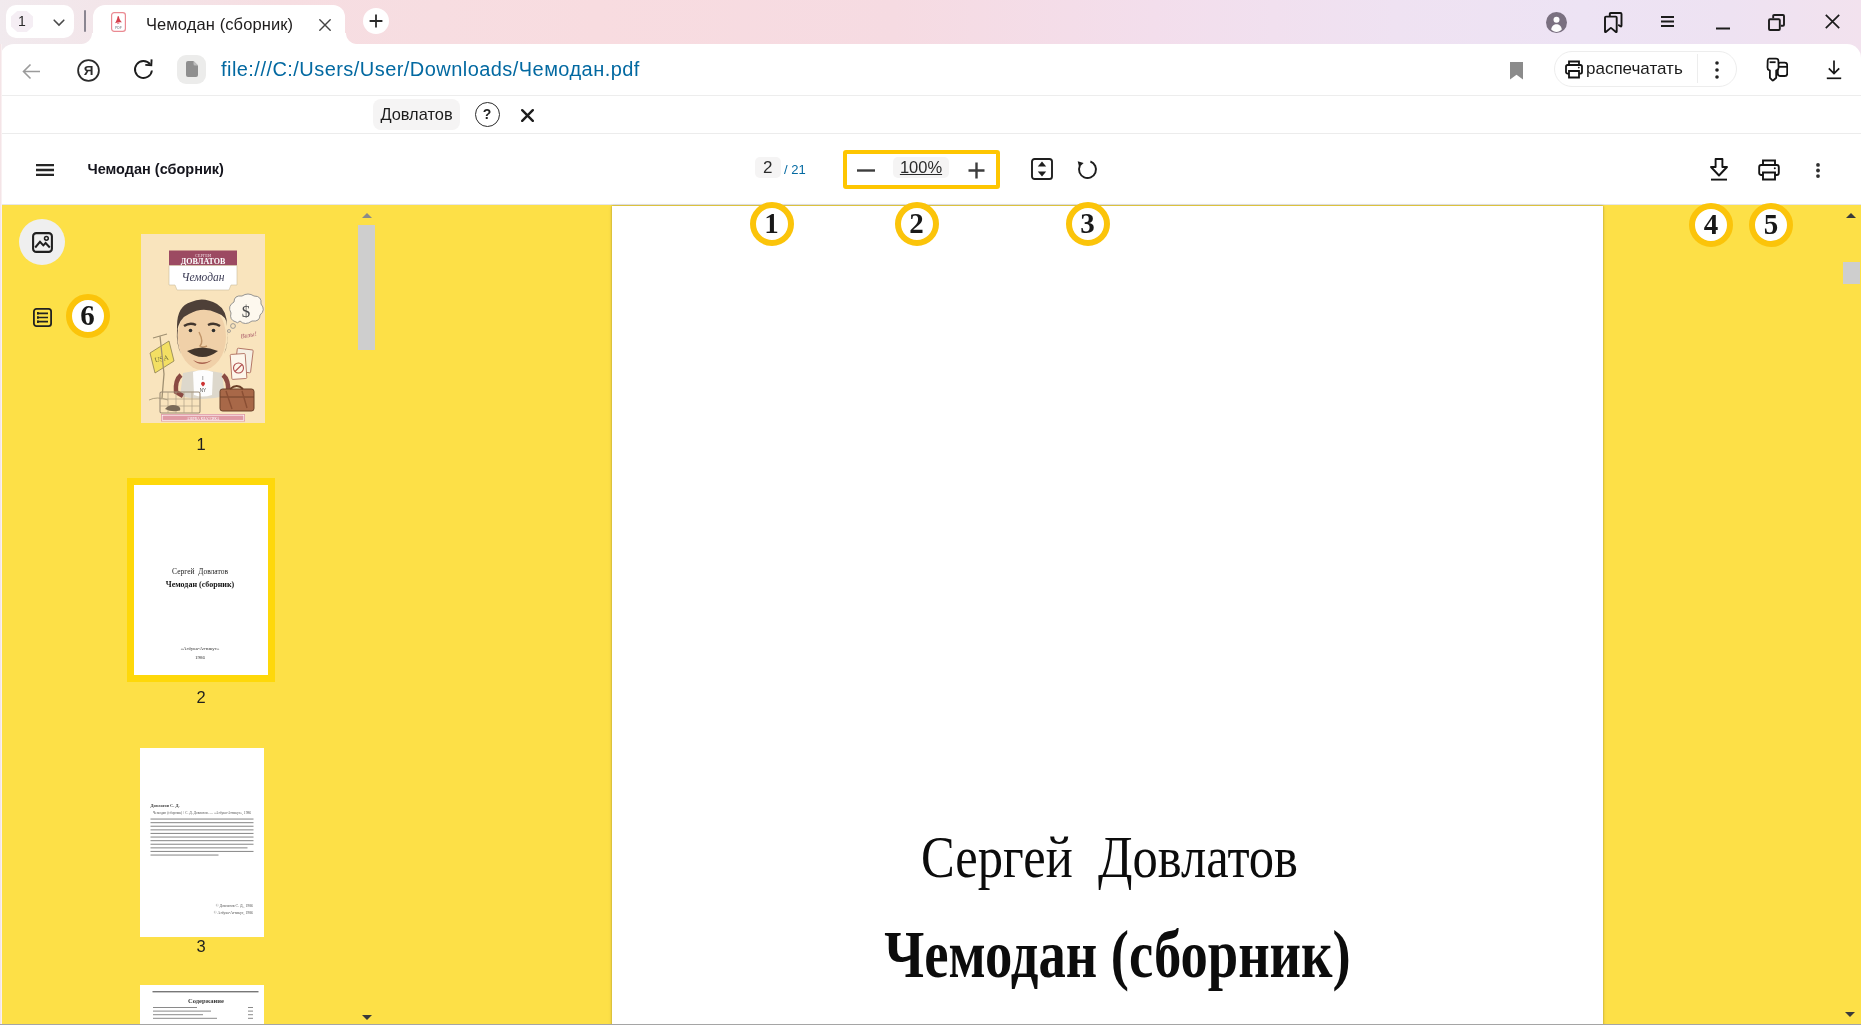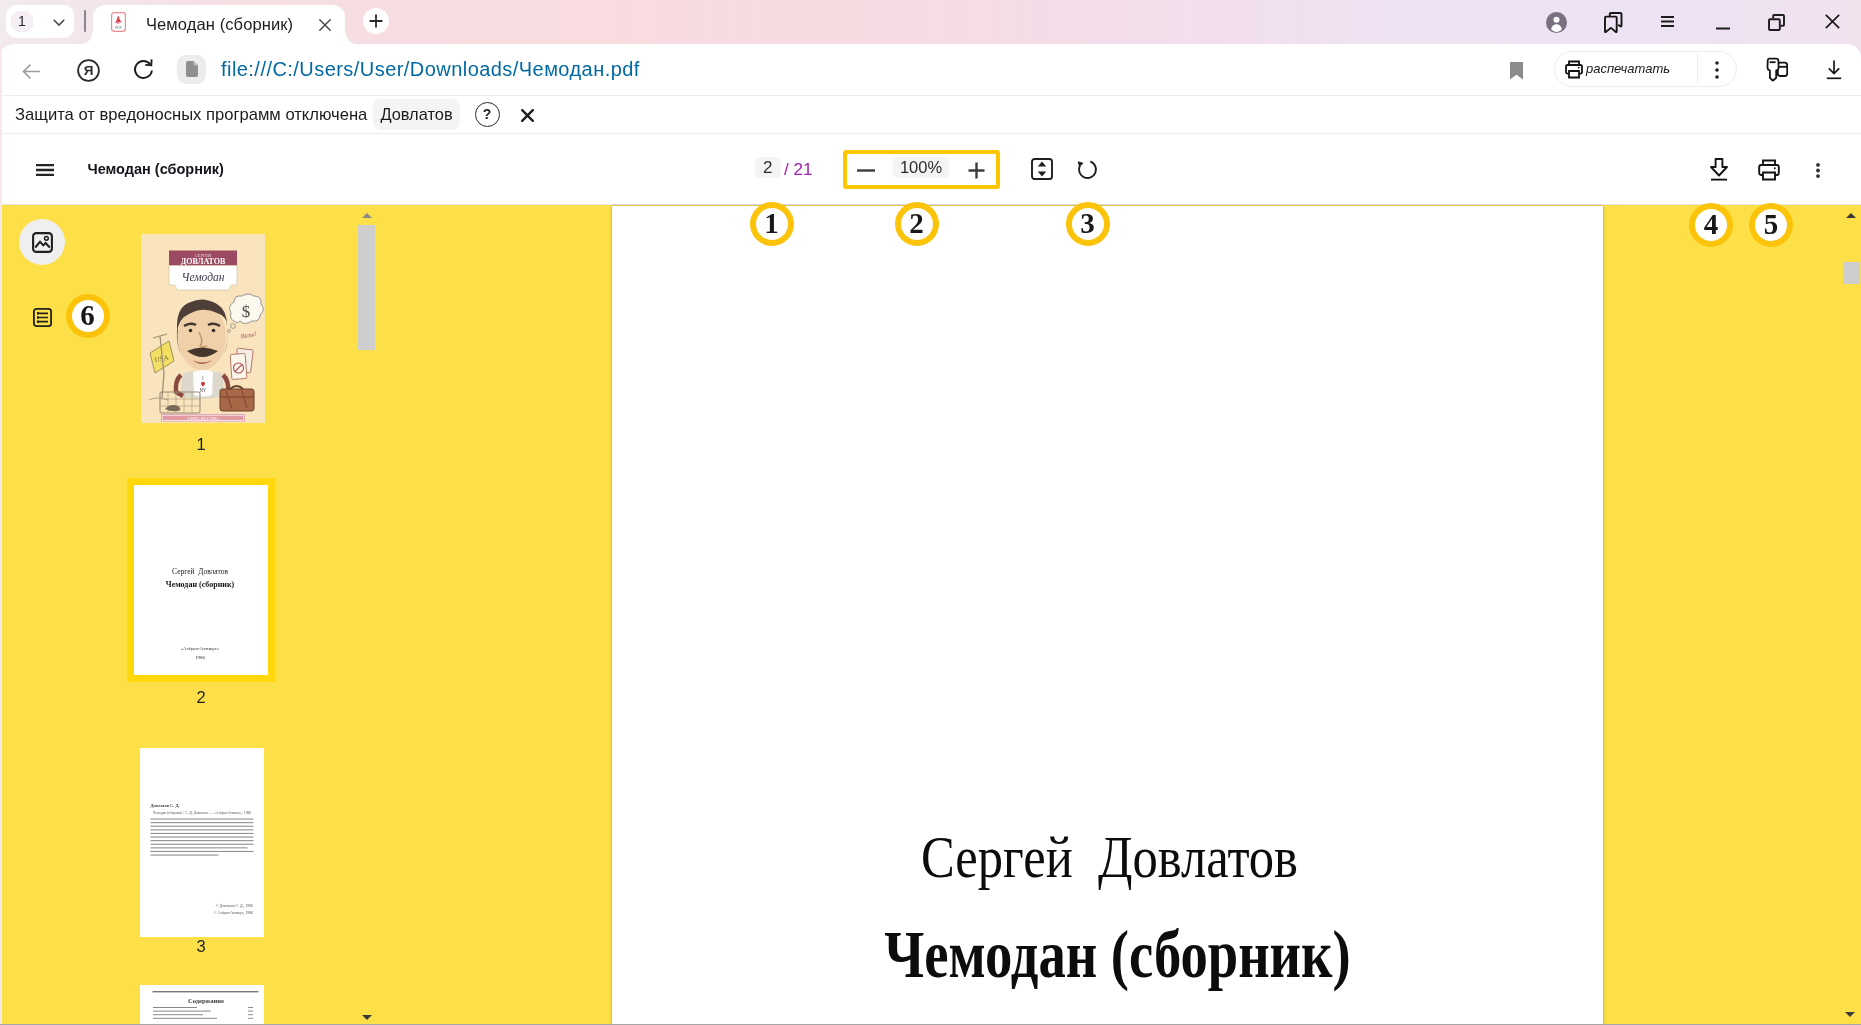--- a/index.html
+++ b/index.html
@@ -21,38 +21,38 @@
   #tabtitle { position:absolute; left:53px; top:0; height:39px; line-height:39px; font-size:16.5px; letter-spacing:0.1px; color:#1e1c1c; }
   #plusbtn { position:absolute; left:363px; top:7.5px; width:26px; height:26px; background:#fff; border-radius:50%; }
 
   
   #addrbar { position:absolute; left:0; top:44px; width:1861px; height:51px; background:#fff; border-radius:14px 14px 0 0; }
   #addrline { position:absolute; left:0; top:94.5px; width:1861px; height:1px; background:#ededed; }
   #docchip { position:absolute; left:176.5px; top:10.5px; width:29.5px; height:29.5px; border-radius:9px; background:#ececeb; }
   #url { position:absolute; left:221px; top:0; height:51px; line-height:51px; font-size:20px; color:#0369a1; letter-spacing:0.45px; }
   #printchip { position:absolute; left:1553.5px; top:6.5px; width:183px; height:36px; border:1px solid #ededed; border-radius:18px; }
   #printsep { position:absolute; left:1696.5px; top:10px; width:1px; height:29px; background:#ededed; }
-  #printtext { position:absolute; left:1586px; top:0; height:51px; line-height:50px; font-size:13px; color:#1b1b1b;font-style:italic; }
+  #printtext { position:absolute; left:1586px; top:0; height:51px; line-height:50px; font-size:17px; color:#1b1b1b; }
 
   
   #notifbar { position:absolute; left:0; top:95.5px; width:1861px; height:38px; background:#fff; border-bottom:1px solid #ececec; }
   #notiftext { position:absolute; left:15px; top:0; height:37px; line-height:37px; font-size:16.6px; color:#1c1c1c; }
   #enablechip { position:absolute; left:373px; top:3px; width:87px; height:31px; background:#f5f4f4; border-radius:8px;
      font-size:16.4px; color:#1c1c1c; text-align:center; line-height:31px; }
   #qcircle { position:absolute; left:474.5px; top:6px; width:25px; height:25px; border:1.8px solid #2b2b2b; border-radius:50%;
      font-size:14px; font-weight:bold; color:#222; text-align:center; line-height:22px; }
 
   
   #toolbar { position:absolute; left:0; top:134px; width:1861px; height:71px; background:#fff; border-bottom:1px solid #e7e7e7; }
   #tbtitle { position:absolute; left:87.5px; top:0; height:71px; line-height:71px; font-size:14.5px; font-weight:bold; color:#15151d; }
   .chip { position:absolute; background:#f5f4f4; border-radius:5px; font-size:17px; color:#2b2b2b; text-align:center; }
   #pagenum { left:755px; top:23px; width:25.5px; height:21px; line-height:21px; }
-  #slash21 { position:absolute; left:784px; top:0; height:71px; line-height:71px; font-size:17px; color:#a21caf; }
+  #slash21 { position:absolute; left:784px; top:0; height:71px; line-height:71px; font-size:13px; color:#0369a1; }
   #zoombox { position:absolute; left:843px; top:15.5px; width:157px; height:39.5px; border:4.5px solid #fec601; border-radius:3px; }
-  #zoomval { left:893px; top:23px; width:56px; height:21px; line-height:21px; font-size:16.5px;}
+  #zoomval { left:893px; top:23px; width:56px; height:21px; line-height:21px; font-size:16.5px;text-decoration:underline;}
 
   
   .ycirc { position:absolute; width:44px; height:44px; background:#fff; border:6px solid #fbc40a; border-radius:50%;
     font-family:"Liberation Serif", serif; font-weight:bold; font-size:29px; color:#191919; text-align:center; line-height:31.5px; }
 
   
   #content { position:absolute; left:0; top:205px; width:1861px; height:820px; background:#fde047; }
   #page { position:absolute; left:612px; top:1px; width:991px; height:830px; background:#fff;
      box-shadow:0 0 2px rgba(0,0,0,.3), 0 0 4px rgba(0,0,0,.1); }
   #ptext1 { position:absolute; left:2px; top:617px; width:991px; text-align:center; white-space:pre;
@@ -168,21 +168,20 @@
       <path d="M3.6 5.2 H9.6" stroke="#141414" stroke-width="1.8"></path>
     </svg>
     <svg class="abs" style="left:1826px;top:16px" width="16" height="20" viewBox="0 0 16 20">
       <path d="M8 0.5 V13 M2.8 8.3 L8 13.5 L13.2 8.3" fill="none" stroke="#161616" stroke-width="1.7"></path>
       <path d="M0.8 18.3 H15.2" stroke="#161616" stroke-width="1.7"></path>
     </svg>
   </div>
 
   <div id="addrline"></div>
   <div id="notifbar">
-    <div id="notiftext">Защита от вредоносных программ отключена</div>
     <div id="enablechip">Довлатов</div>
     <div id="qcircle">?</div>
     <svg class="abs" style="left:521px;top:13.5px" width="13" height="13" viewBox="0 0 13 13">
       <path d="M1.2 1.2 L11.8 11.8 M11.8 1.2 L1.2 11.8" stroke="#1d1d1d" stroke-width="2.4" stroke-linecap="round" fill="none"></path>
     </svg>
   </div>
 
   <div id="toolbar">
     <svg class="abs" style="left:36px;top:29.5px" width="18" height="12" viewBox="0 0 18 12">
       <path d="M0 1.2 H18 M0 6 H18 M0 10.8 H18" stroke="#262626" stroke-width="2.3"></path>

